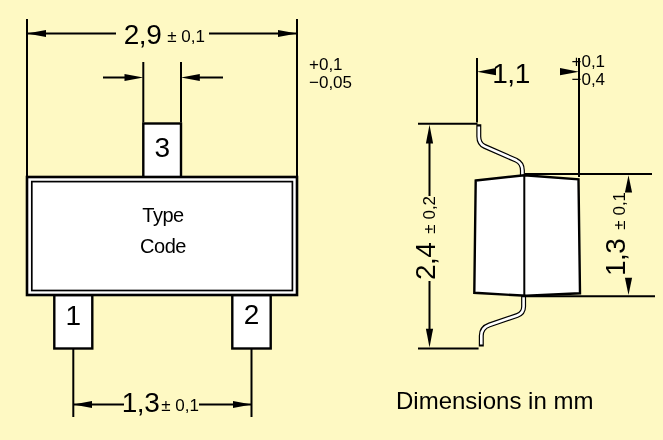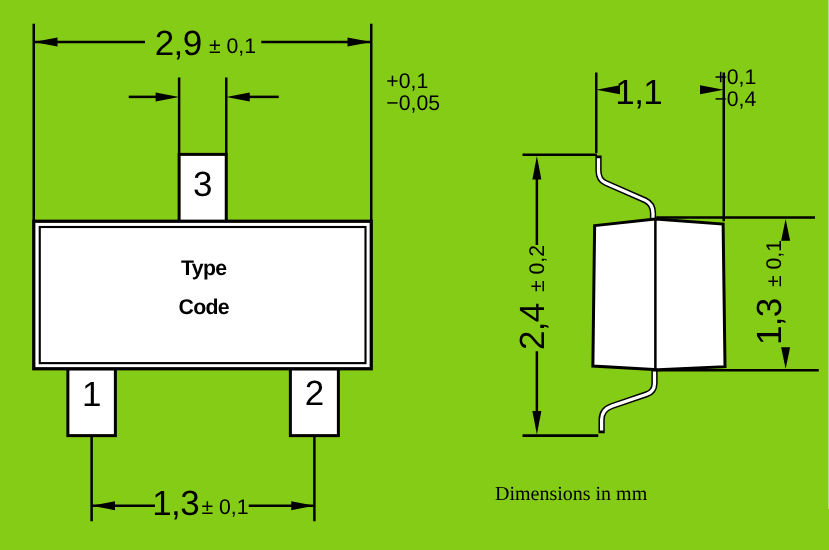--- a/index.html
+++ b/index.html
@@ -1,17 +1,17 @@
 <!DOCTYPE html>
 <html><head>
 <meta charset="utf-8">
 <style>
   html,body { margin:0; padding:0; background:#ffffff; }
   .canvas {
-    position:relative; width:663px; height:440px; background:#84cc16;
+    position:relative; width:663px; height:440px; background:#fef9c3;
     font-family:"Liberation Sans", sans-serif; color:#000;
     overflow:hidden;
   }
   .canvas svg { position:absolute; left:0; top:0; }
 
   
   .ln  { stroke:#000000; stroke-width:2; fill:none; }
   .w17 { stroke-width:1.7; }
   .w22 { stroke-width:2.2; }
   .w24 { stroke-width:2.4; }
@@ -20,22 +20,22 @@
   .lead-inner { stroke:#ffffff; stroke-width:2.6; fill:none; stroke-linejoin:round; }
   .fw  { fill:#ffffff; }
   .ah  { fill:#000000; stroke:none; }
 
   
   .txt { position:absolute; white-space:nowrap; }
   .ctr { transform:translate(-50%,-50%); }
   .dim-val { font-size:28px; letter-spacing:-0.5px; }
   .dim-tol { font-size:17px; }
   .pin-label { font-size:28px; }
-  .body-label { font-size:17px; letter-spacing:-0.5px;font-weight:bold; }
-  .note-text { font-size:16px;font-family:Liberation Serif, serif; }
+  .body-label { font-size:20px; letter-spacing:-0.5px; }
+  .note-text { font-size:24px; }
   .tol-stack { position:absolute;margin-left:44px; }
   .tol-stack div { font-size:17px; line-height:18px; }
   .rot {
     position:absolute; transform:translate(-50%,-50%) rotate(-90deg);
     display:flex; align-items:baseline; gap:9px; white-space:nowrap;
   }
 </style>
 </head>
 <body>
 

